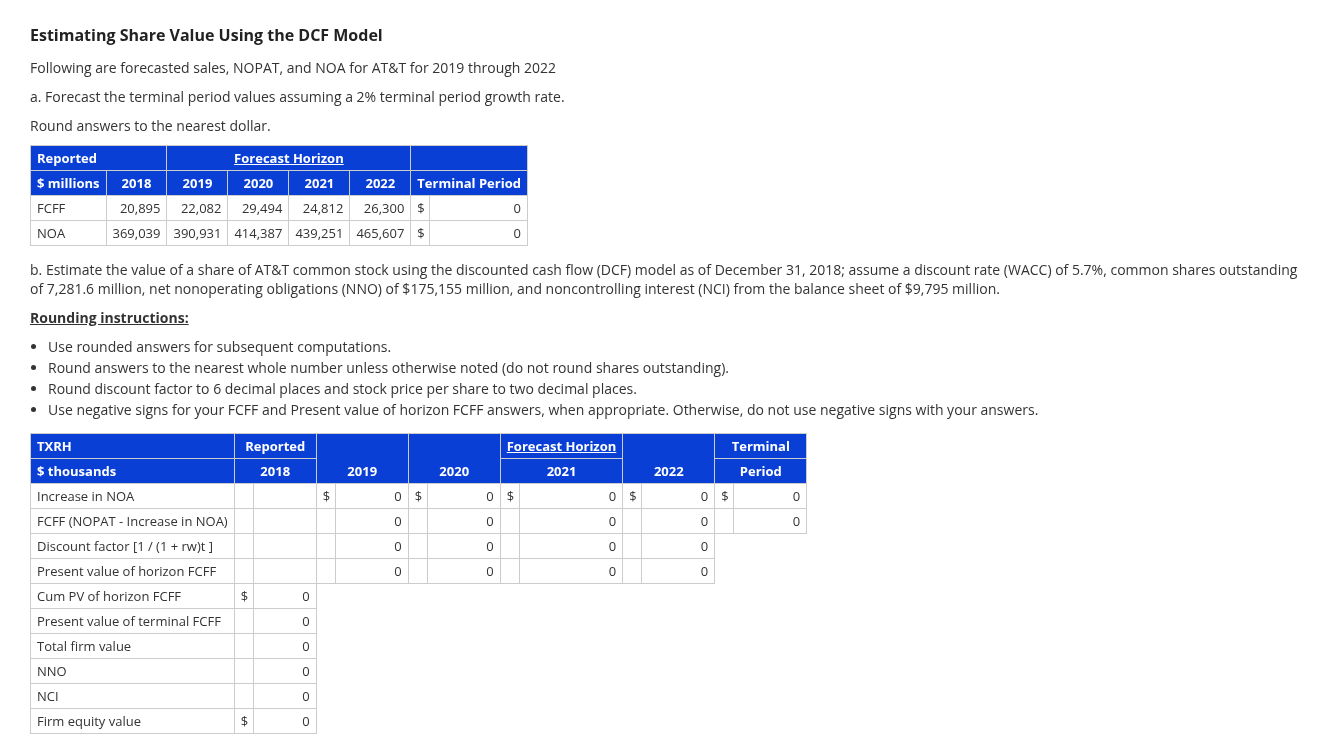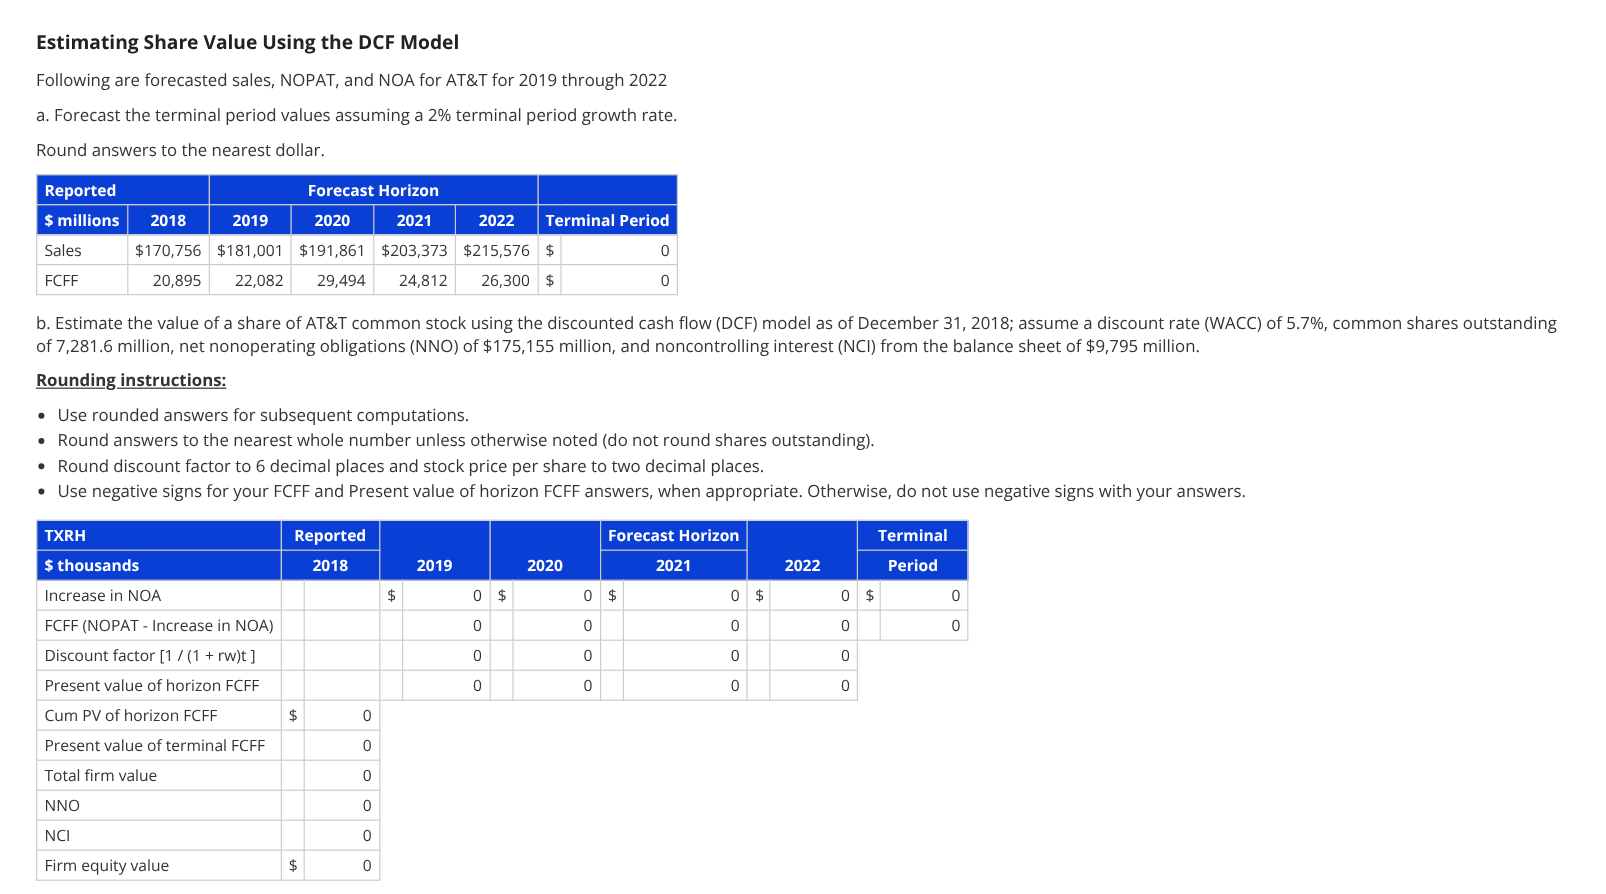--- a/index.html
+++ b/index.html
@@ -38,21 +38,21 @@
     color: #fff;
     font-weight: 700;
     text-align: center;
   }
   table.data th.left { text-align: left; }
   table.data td.num { text-align: right; }
   table.data td.lbl { text-align: left; }
   table.data td.in  { text-align: right; }
   table.data td.ds  { text-align: left; width: 10px; padding-right:2px; }
   table.data td.noborder { border: none; background: transparent; }
-  table.data th .fh { }
+  table.data th .fh { text-decoration: underline; }
 
   ul.instr { margin: 4px 0 14px 18px; padding: 0; }
   ul.instr li { margin: 2px 0; }
 </style>
 </head>
 <body>
 
 <h1 class="title">Estimating Share Value Using the DCF Model</h1>
 <p class="body-text">Following are forecasted sales, NOPAT, and NOA for AT&amp;T for 2019 through 2022</p>
 <p class="body-text">a. Forecast the terminal period values assuming a 2% terminal period growth rate.</p>
@@ -70,36 +70,36 @@
       <th>2018</th>
       <th>2019</th>
       <th>2020</th>
       <th>2021</th>
       <th>2022</th>
       <th colspan="2">Terminal Period</th>
     </tr>
   </thead>
   <tbody id="t1-body">
       <tr>
-        <td class="lbl">Sales</td>
-        <td class="num">$170,756</td>
-        <td class="num">$181,001</td>
-        <td class="num">$191,861</td>
-        <td class="num">$203,373</td>
-        <td class="num">$215,576</td>
-        <td class="ds">$</td>
-        <td class="in" style="min-width: 80px;">0</td>
-      </tr>
-      <tr>
         <td class="lbl">FCFF</td>
         <td class="num">20,895</td>
         <td class="num">22,082</td>
         <td class="num">29,494</td>
         <td class="num">24,812</td>
         <td class="num">26,300</td>
+        <td class="ds">$</td>
+        <td class="in" style="min-width: 80px;">0</td>
+      </tr>
+      <tr>
+        <td class="lbl">NOA</td>
+        <td class="num">369,039</td>
+        <td class="num">390,931</td>
+        <td class="num">414,387</td>
+        <td class="num">439,251</td>
+        <td class="num">465,607</td>
         <td class="ds">$</td>
         <td class="in" style="min-width: 80px;">0</td>
       </tr>
     </tbody>
 </table>
 
 <p class="body-text">b. Estimate the value of a share of AT&amp;T common stock using the discounted cash flow (DCF) model as of December 31, 2018; assume a discount rate (WACC) of 5.7%, common shares outstanding of 7,281.6 million, net nonoperating obligations (NNO) of $175,155 million, and noncontrolling interest (NCI) from the balance sheet of $9,795 million.</p>
 
 <p class="body-text"><span class="u b">Rounding instructions:</span></p>
 <ul class="instr">

